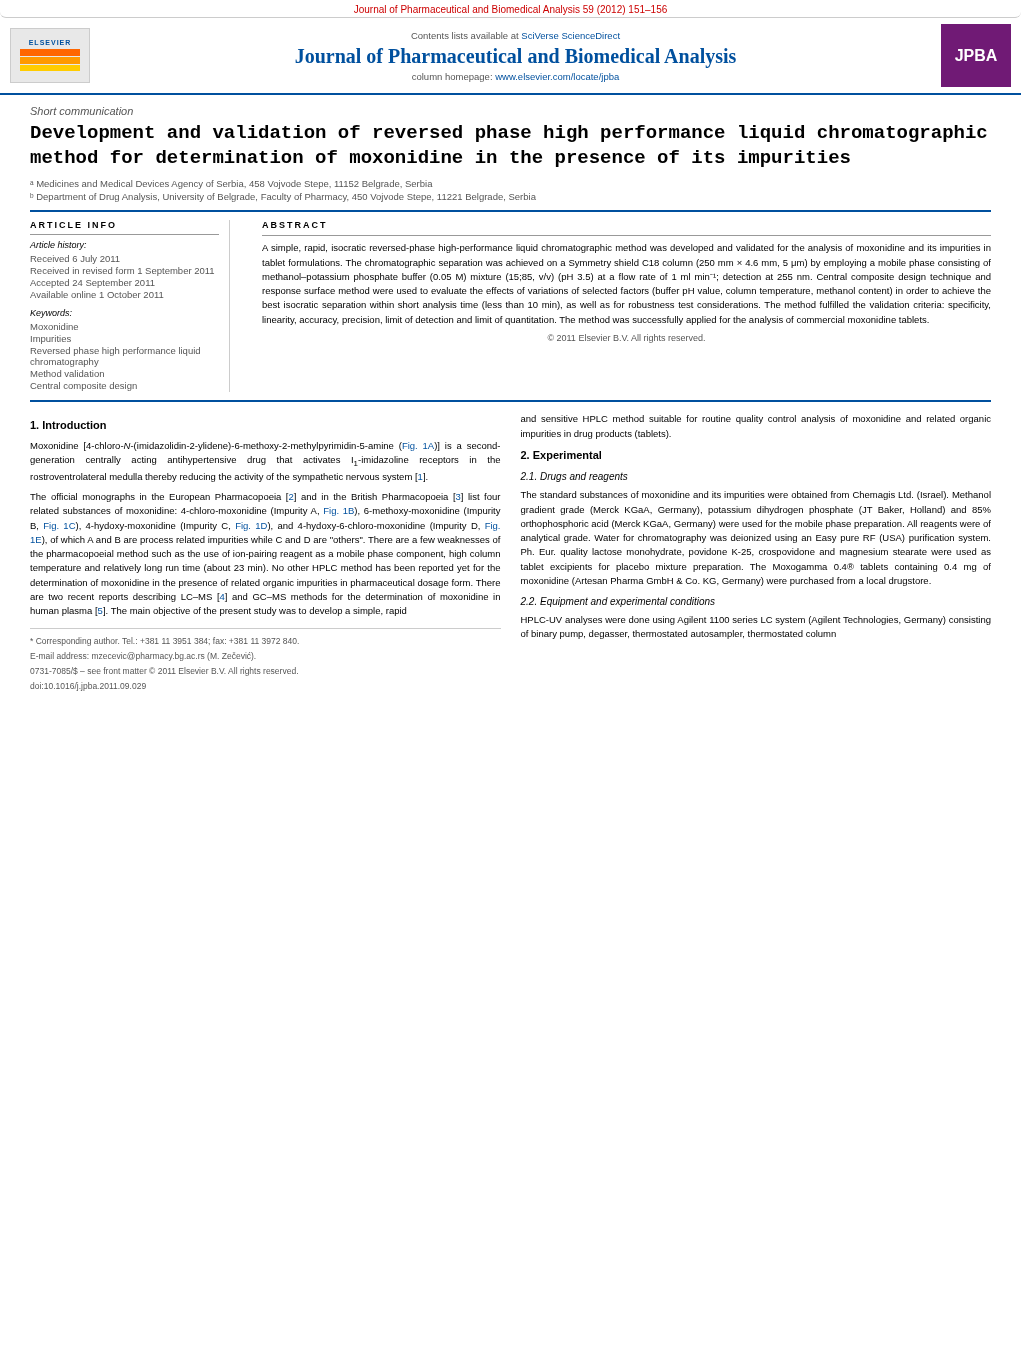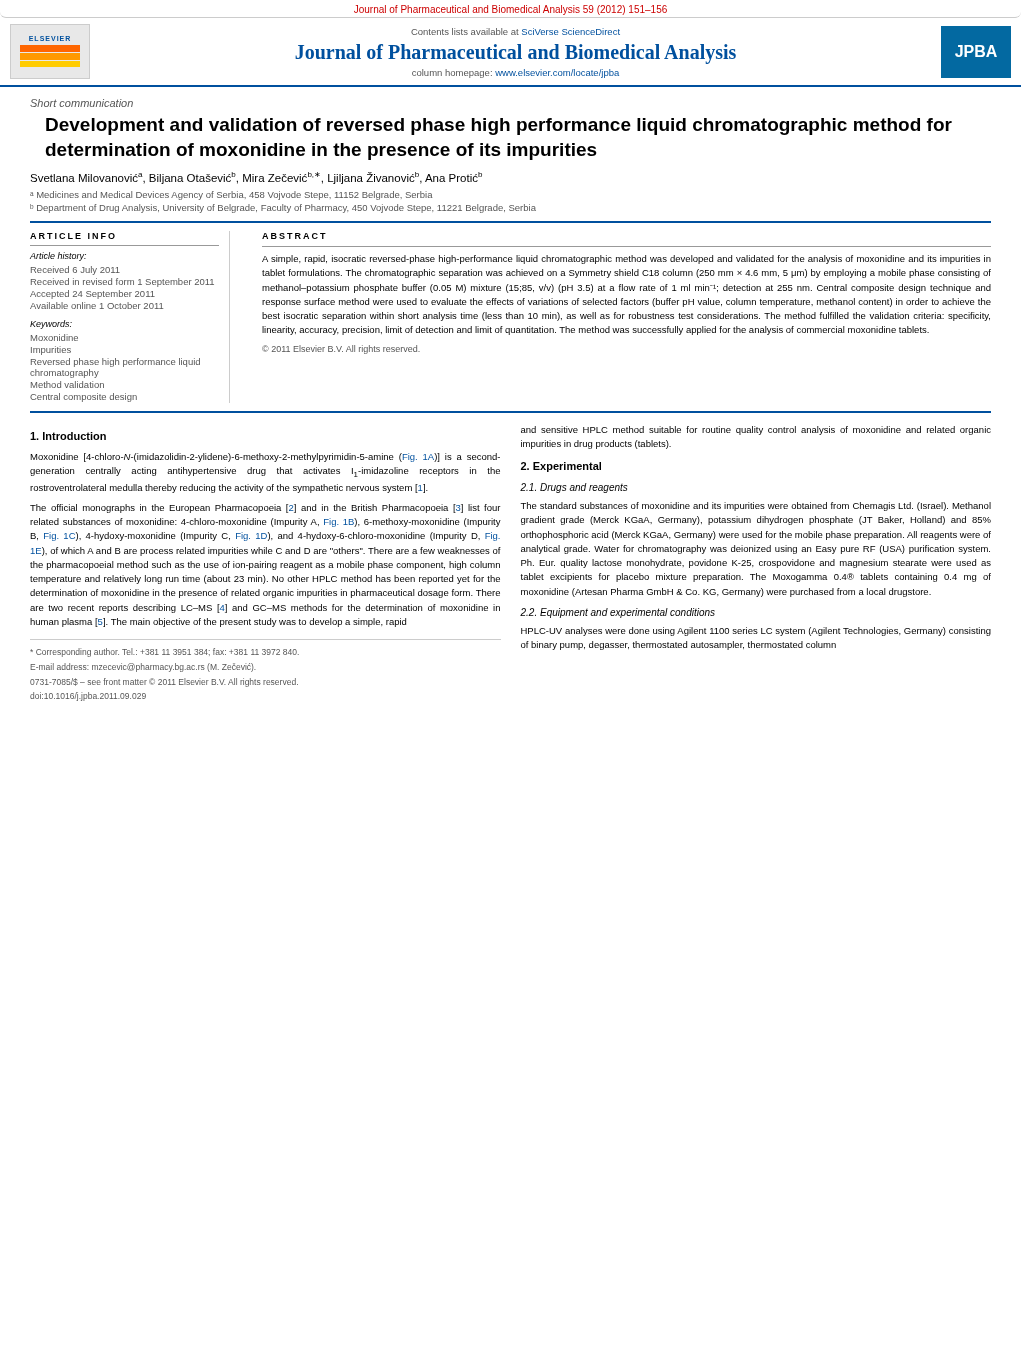--- a/index.html
+++ b/index.html
@@ -62,22 +62,22 @@
       font-family: Georgia, serif;
       line-height: 1.2;
     }
     .journal-homepage {
       font-size: 9.5px;
       color: #555;
       margin-top: 3px;
     }
     .header-right-logo {
       width: 70px;
-      height: 52px;
-      background: #0369a1;
+      height: 63px;
+      background: #701a75;
       flex-shrink: 0;
       margin-left: 10px;
       display: flex;
       align-items: center;
       justify-content: center;
       color: #fff;
       font-size: 8px;
       text-align: center;
       padding: 3px;
     }
@@ -91,24 +91,23 @@
       font-size: 11px;
       color: #555;
       font-style: italic;
       margin-bottom: 4px;
     }
 
     .article-title {
       font-size: 19px;
       font-weight: bold;
       color: #000;
-      font-family: Liberation Sans, sans-serif;
+      font-family: Liberation Mono, monospace;
       line-height: 1.3;
       margin-bottom: 8px;
-      margin-left: 15px;
     }
 
     .authors {
       font-size: 11.5px;
       margin-bottom: 5px;
       color: #000;
     }
     .author-superscript {
       font-size: 8px;
       vertical-align: super;
@@ -193,21 +192,21 @@
     .abstract-text {
       font-size: 9.5px;
       color: #000;
       line-height: 1.5;
       text-align: justify;
     }
 
     .copyright-line {
       font-size: 9px;
       color: #555;
-      text-align: left;
+      text-align: center;
       margin-top: 6px;
     }
 
     
     .body-two-col {
       display: flex;
       gap: 20px;
       margin-top: 10px;
     }
 
@@ -303,23 +302,20 @@
     <span style="font-size:16px;font-weight:bold;">JPBA</span>
   </div>
 </div>
 
 <div class="main-content">
 
   <div class="short-comm-label">Short communication</div>
 
   <div class="article-title">Development and validation of reversed phase high performance liquid chromatographic method for determination of moxonidine in the presence of its impurities</div>
 
-  <div class="authors">
-    <span>Svetlana Milovanović</span><sup class="author-superscript">a</sup><span>, Biljana Otašević</span><sup class="author-superscript">b</sup><span>, Mira Zečević</span><sup class="author-superscript">b,∗</sup><span>, Ljiljana Živanović</span><sup class="author-superscript">b</sup><span>, Ana Protić</span><sup class="author-superscript">b</sup>
-  </div>
 
   <div class="affiliation">ᵃ Medicines and Medical Devices Agency of Serbia, 458 Vojvode Stepe, 11152 Belgrade, Serbia</div>
   <div class="affiliation">ᵇ Department of Drug Analysis, University of Belgrade, Faculty of Pharmacy, 450 Vojvode Stepe, 11221 Belgrade, Serbia</div>
 
   <hr class="thick-divider">
 
   <div class="article-body">
 
     <div class="article-info-col">
       <div class="info-section-title">ARTICLE INFO</div>

